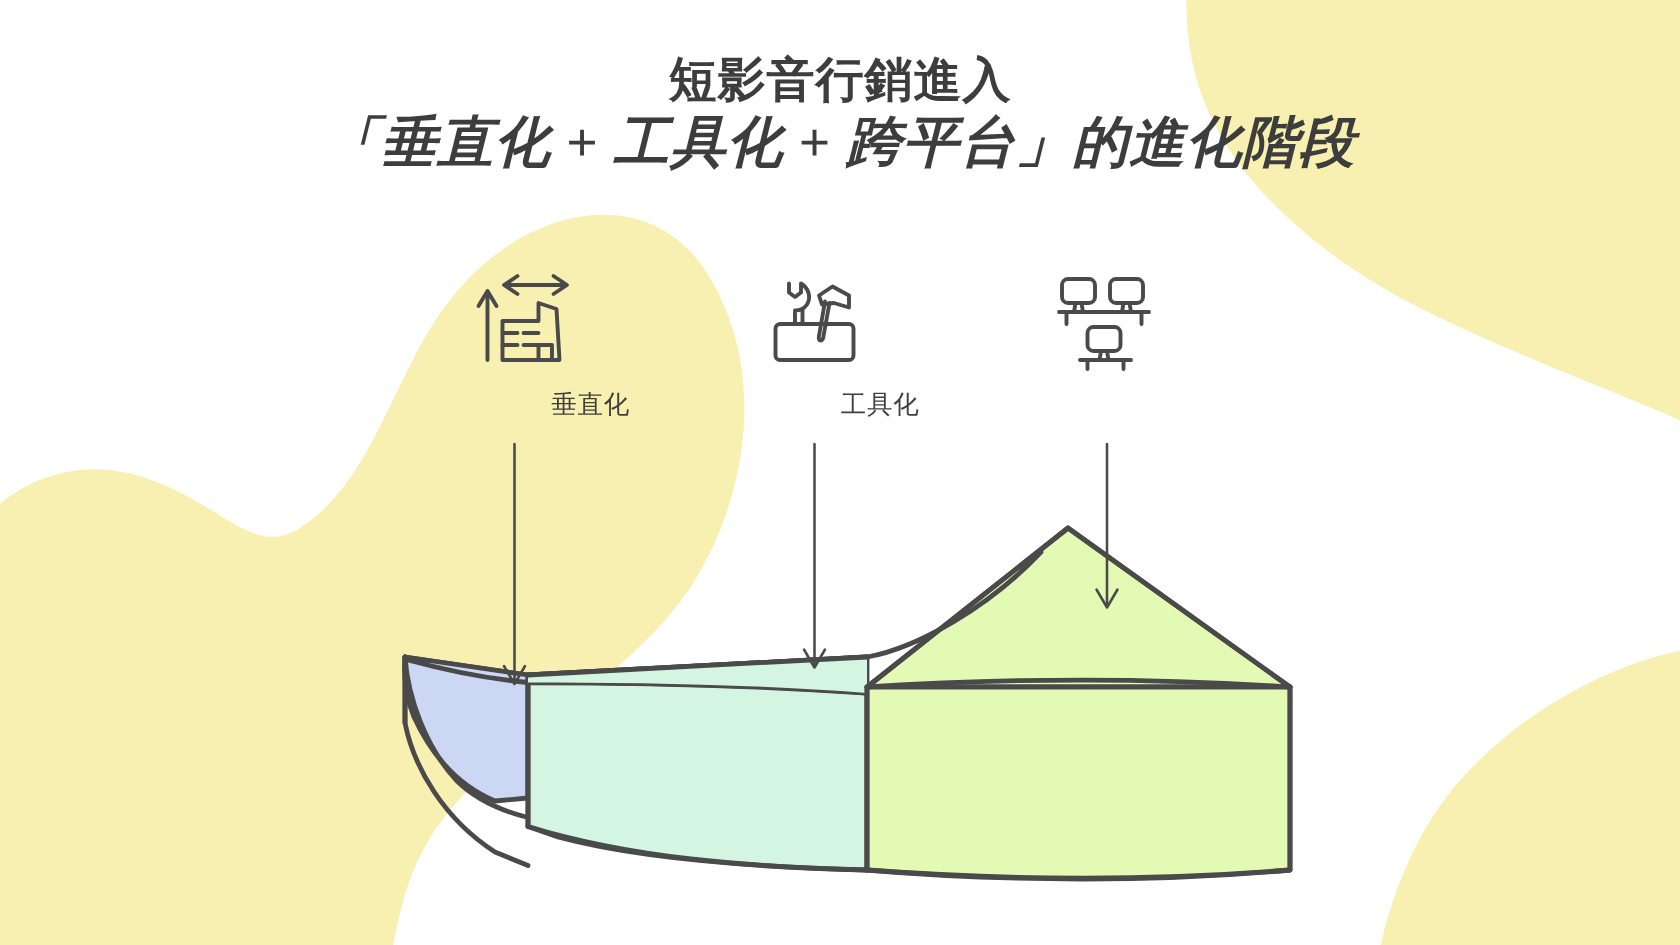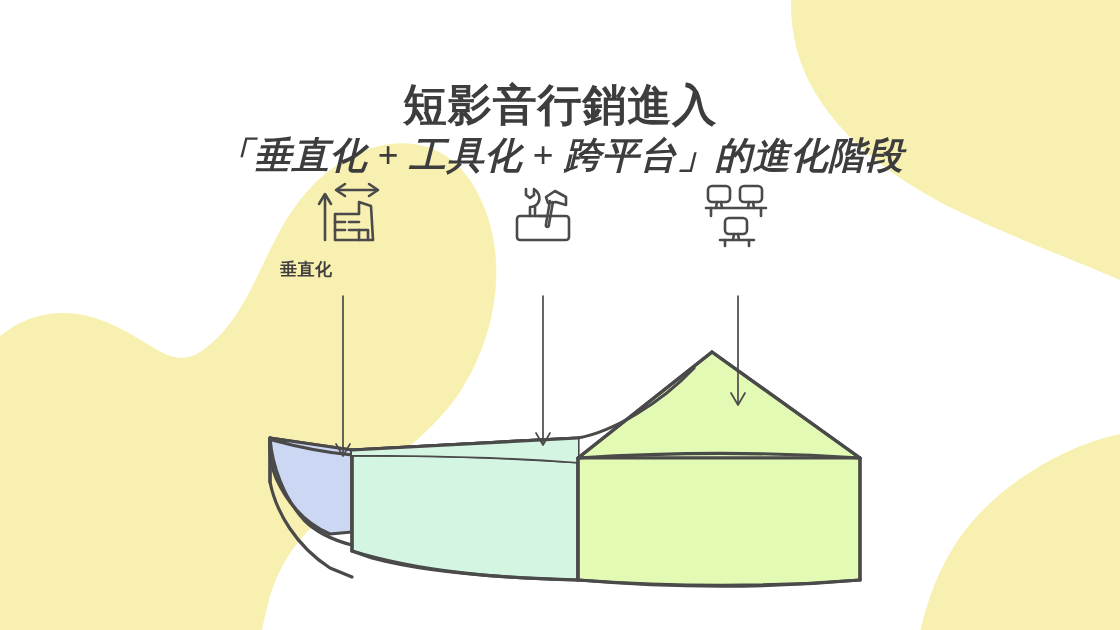--- a/index.html
+++ b/index.html
@@ -31,28 +31,27 @@
     z-index: 5;
   }
   .title-line {
     font-family: "Liberation Serif", "DejaVu Serif", serif;
     font-weight: bold;
     color: #3d3d3d;
     line-height: 1.22;
     letter-spacing: 0.02em;
     white-space: nowrap;
   }
-  .title-line-1 { font-size: 44px; margin-top: 45px; }
+  .title-line-1 { font-size: 32px; }
   .title-line-2 { font-size: 37px; font-style: italic; }
 
   .node {
     position: absolute;
     z-index: 5;
-    text-align: left;
-    font-weight: bold;
+    text-align: right;
   }
   .node-icon {
     display: block;
     margin: 0 auto;
   }
   .node-label {
     font-family: "Liberation Serif", "DejaVu Serif", serif;
     font-size: 17px;
     color: #3f3f3f;
     margin-top: 8px;
@@ -181,20 +180,21 @@
                C 31,12 33,18 30,23 C 28,26 25,27 22,27
                L 22,36"></path>
       <path d="M 27,27 L 27,36"></path>
 
       <path d="M 42,21 L 38,44 C 37,48 41,48 41,44 L 45,22"></path>
 
       <path d="M 38,17 L 47,11 L 58,17 L 58,25 L 48,22 L 40,23 Z"></path>
 
       <path d="M 30,36 L 38,36"></path>
     </svg>
+    <div class="node-label">工具化</div>
   </div>
 
   <div class="node" id="node-cross">
     <svg class="node-icon" width="70" height="70" viewBox="0 0 70 70" fill="none" stroke="#4a4a4a" stroke-width="2.6" stroke-linecap="round" stroke-linejoin="round">
 
       <rect x="6" y="6" width="22" height="16" rx="4"></rect>
       <path d="M 15,22 L 14,28 M 19,22 L 20,28"></path>
 
       <rect x="38" y="6" width="22" height="16" rx="4"></rect>
       <path d="M 47,22 L 46,28 M 51,22 L 52,28"></path>

